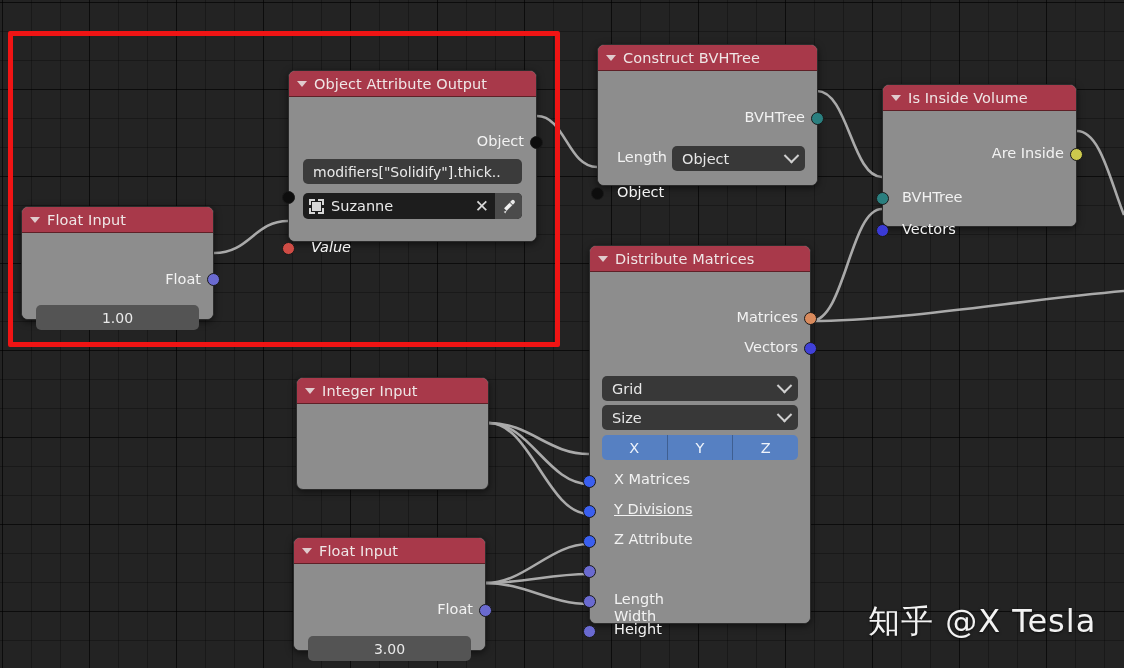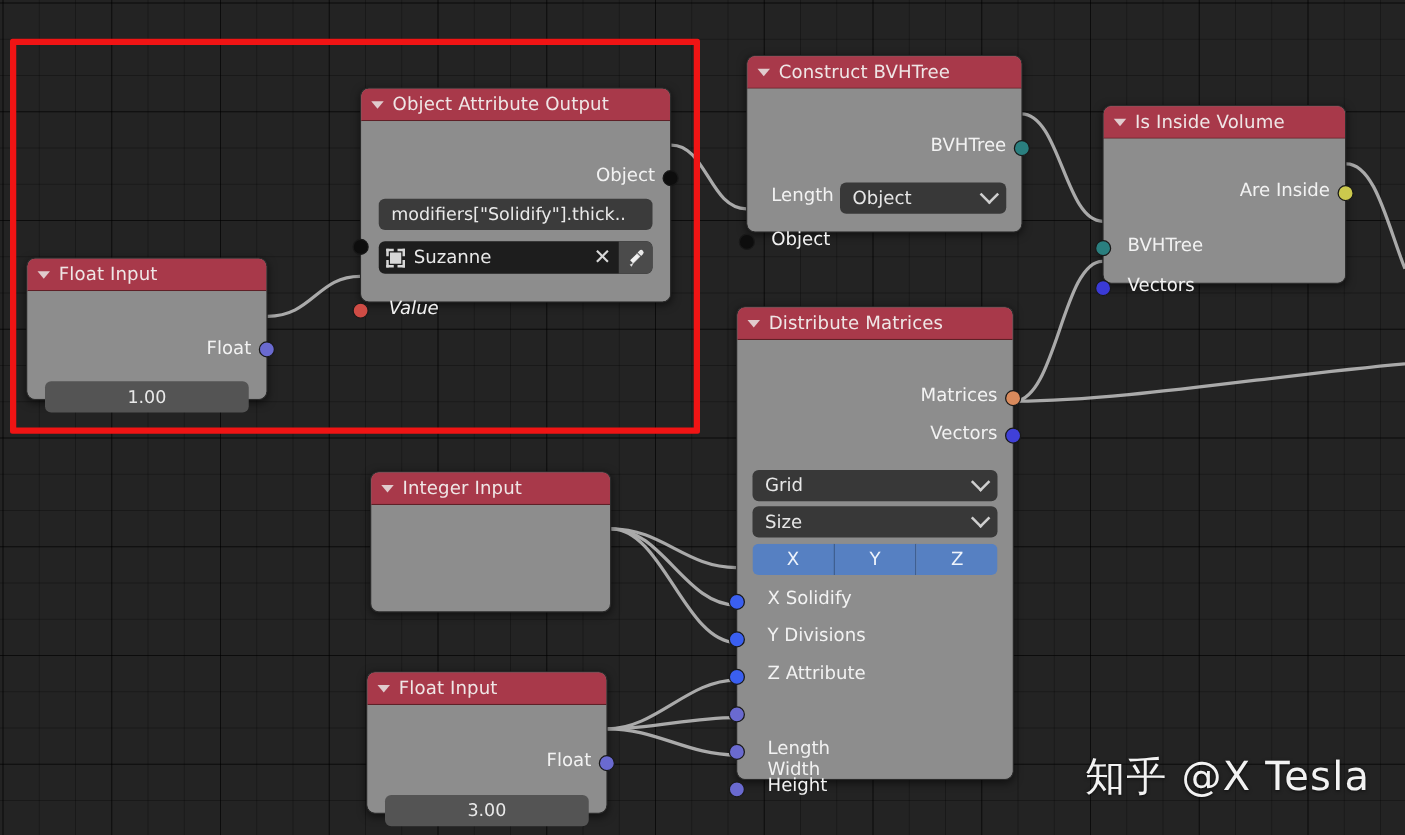--- a/index.html
+++ b/index.html
@@ -336,24 +336,24 @@
         <span class="chev"></span>
       </div>
 
       <div class="xyz-row" style="left:12px; right:12px; top:163px;">
         <div class="xyz-btn">X</div>
         <div class="xyz-btn">Y</div>
         <div class="xyz-btn">Z</div>
       </div>
 
       <span class="sock" style="left:-7px; top:203px; background:#3a5ff0;"></span>
-      <span class="row-label in" style="top:199px;">X Solidify</span>
+      <span class="row-label in" style="top:199px;">X Matrices</span>
 
       <span class="sock" style="left:-7px; top:233px; background:#3a5ff0;"></span>
-      <span class="row-label in" style="top:229px;">Y Divisions</span>
+      <span class="row-label in" style="top:229px;text-decoration:underline;">Y Divisions</span>
 
       <span class="sock" style="left:-7px; top:263px; background:#3a5ff0;"></span>
       <span class="row-label in" style="top:259px;">Z Attribute</span>
 
       <span class="sock" style="left:-7px; top:293px; background:#6a6ad0;"></span>
       <span class="row-label in" style="top:289px;margin-top:47px;">Width</span>
 
       <span class="sock" style="left:-7px; top:323px; background:#6a6ad0;"></span>
       <span class="row-label in" style="top:319px;">Length</span>
 

